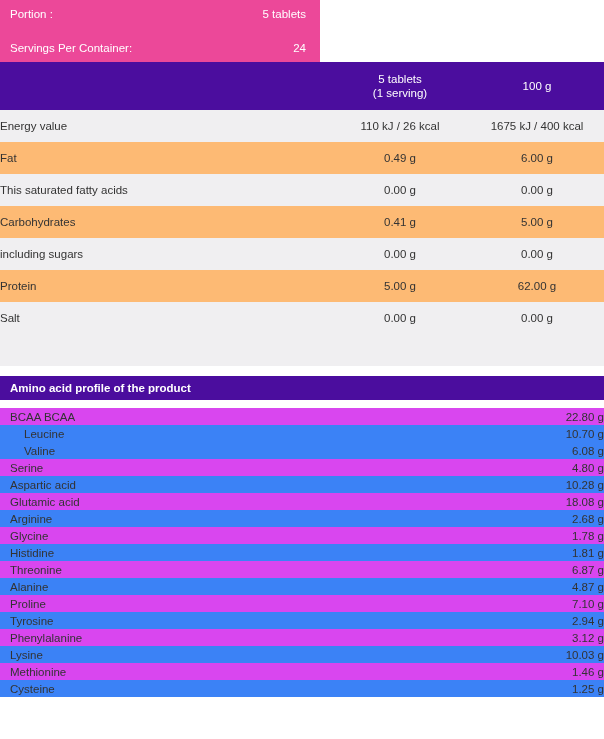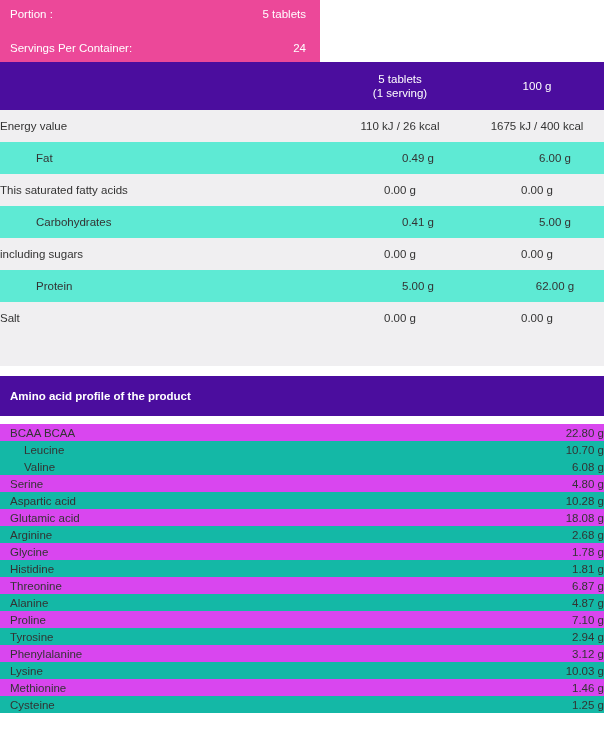--- a/index.html
+++ b/index.html
@@ -70,40 +70,40 @@
   }
   .nutri-head td.blank { background: #4b0d9e; }
 
   .nutri-table tbody td {
     height: 32px;
     vertical-align: middle;
     font-size: 11.5px;
     padding: 0;
   }
   .nutri-table tbody tr.odd td { background: #f0eff1; }
-  .nutri-table tbody tr.even td { background: #5eead4; padding-left: 36px; }
+  .nutri-table tbody tr.even td { background: #fdba74; }
   td.name   { padding-left: 24px; color: #333333; }
   td.name.indent { }
   td.val    { text-align: center; color: #333333; }
 
   .spacer-row td {
     height: 30px;
     background: #f0eff1 !important;
   }
   .white-gap {
     height: 10px;
     background: #ffffff;
   }
 
   
   .amino-head {
     width: 604px;
     background: #4b0d9e;
     color: #ffffff;
-    height: 40px;
+    height: 24px;
     display: flex;
     align-items: center;
     padding-left: 10px;
     box-sizing: border-box;
     font-size: 11.5px;
     font-weight: bold;
   }
   .amino-gap { height: 8px; background: #ffffff; }
 
   
@@ -114,21 +114,21 @@
   }
   .amino-table col.a-name { width: 430px; }
   .amino-table col.a-val  { width: 174px; }
   .amino-table td {
     height: 17px;
     font-size: 11.5px;
     padding: 0;
     vertical-align: middle;
   }
   .amino-table tr.odd td { background: #d946ef; }
-  .amino-table tr.even td { background: #14b8a6; }
+  .amino-table tr.even td { background: #3b82f6; }
   .amino-table td.aname { padding-left: 10px; color: #333333; }
   .amino-table td.aname.ind { padding-left: 24px; }
   .amino-table td.aval { text-align: right; color: #333333; padding-left: 30px; }
 </style>
 </head>
 <body>
 
 <div class="page">
 
   <div class="portion-block">

